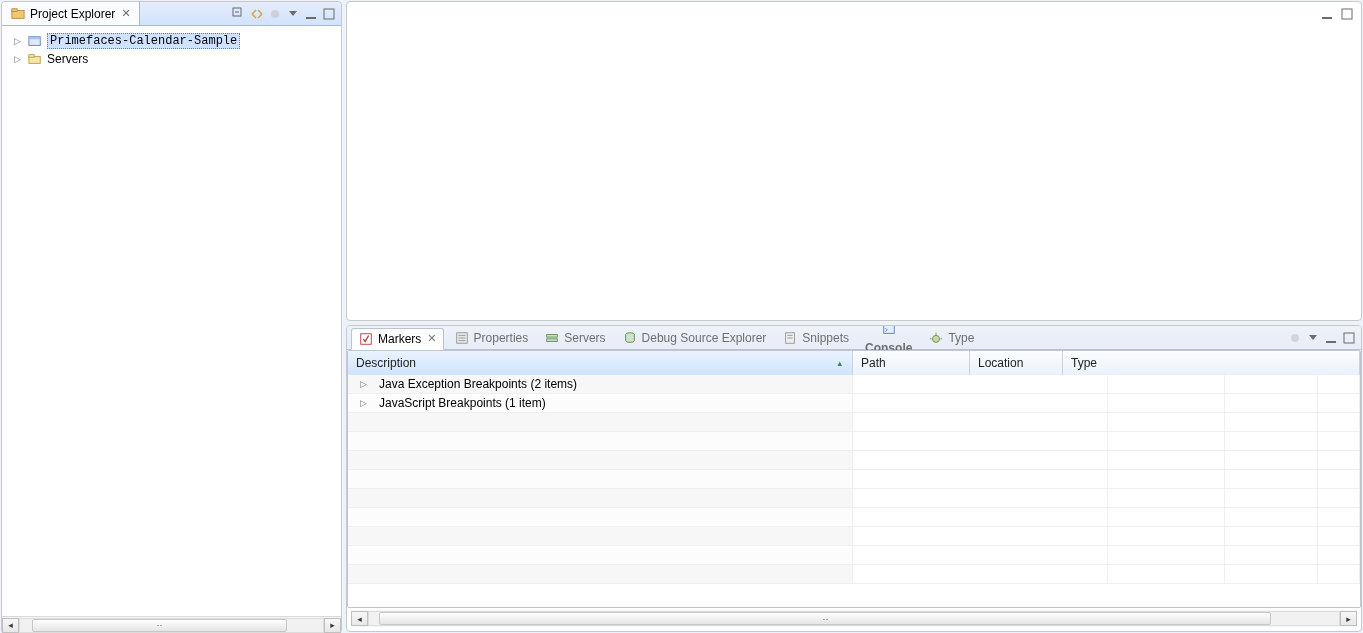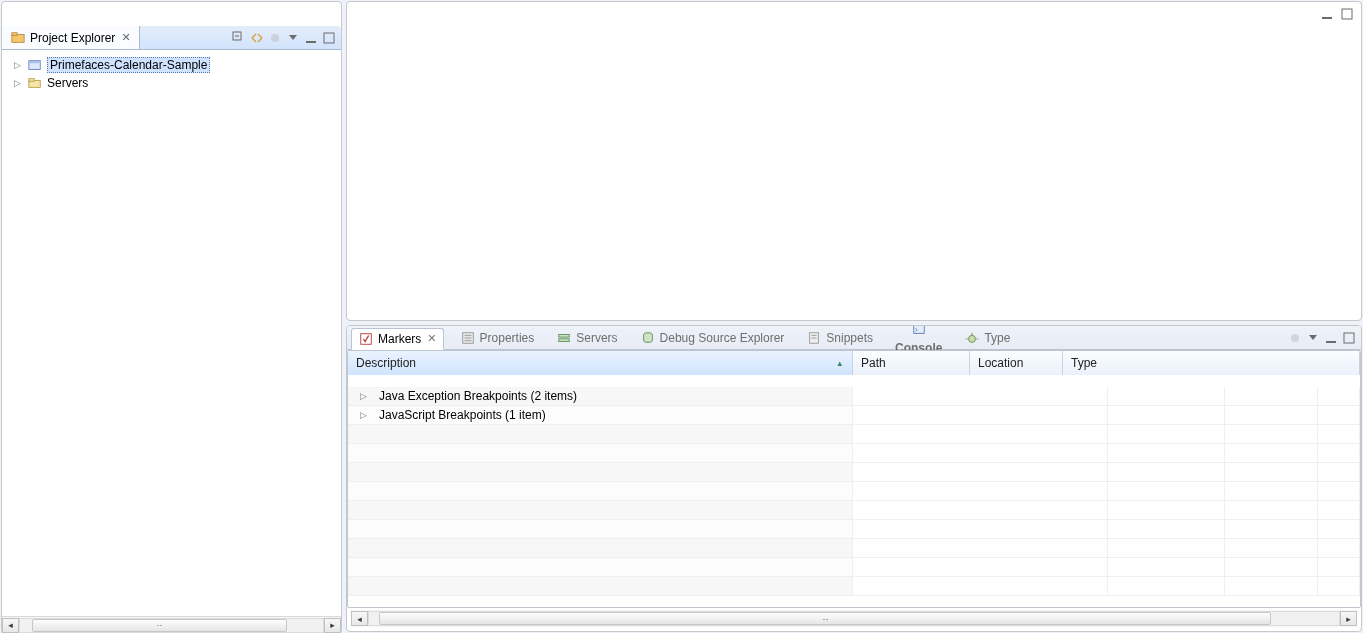--- a/index.html
+++ b/index.html
@@ -1,54 +1,54 @@
 <!DOCTYPE html>
 <html><head>
 <meta charset="utf-8">
 <style>
 * { box-sizing: border-box; margin: 0; padding: 0; font-family: "Segoe UI", Tahoma, sans-serif; font-size: 12px; }
 body { background: #eef2fb; width: 1363px; height: 633px; overflow: hidden; display: flex; }
 
 
 .left-pane { width: 341px; height: 100%; display: flex; flex-direction: column; border: 1px solid #c8c8c8; border-radius: 4px; background: #fff; margin: 1px 4px 1px 1px; }
-.lp-tabbar { height: 24px; background: linear-gradient(#e4edfb,#d2e3fc); border-bottom: 1px solid #a9b8d3; display: flex; align-items: stretch; position: relative; border-radius: 4px 4px 0 0; margin-top: 24px; }
+.lp-tabbar { height: 24px; background: linear-gradient(#e4edfb,#d2e3fc); border-bottom: 1px solid #a9b8d3; display: flex; align-items: stretch; position: relative; border-radius: 4px 4px 0 0; }
 .lp-tab { display: flex; align-items: center; gap: 4px; padding: 0 8px; background: #fbfcff; border-right: 1px solid #a9b8d3; border-top-left-radius: 4px; cursor: default; }
 .lp-tab .close-x { color: #6b6b6b; font-size: 11px; margin-left: 2px; }
 .lp-toolbar { margin-left: auto; display: flex; align-items: center; gap: 2px; padding-right: 4px; }
 .tbtn { width: 16px; height: 16px; display: flex; align-items: center; justify-content: center; color: #6b6b6b; cursor: pointer; }
 .tbtn.disabled { opacity: .5; }
 .lp-tree { flex: 1; overflow: auto; padding: 6px 0 0 6px; }
 .tree-row { display: flex; align-items: center; gap: 4px; height: 18px; padding-left: 6px; cursor: default; }
 .tree-row .exp { width: 9px; color: #7a7a7a; font-size: 9px; }
-.tree-row .sel { background: #cfe3ff; border: 1px dotted #5a7bb0; padding: 0 2px; }
+.tree-row .sel { background: #cfe3ff; border: 1px dotted #5a7bb0; padding: 0 2px; font-family: Liberation Mono, monospace; }
 .lp-hscroll { height: 17px; border-top: 1px solid #d9d9d9; background: #f6f6f6; display: flex; align-items: center; }
 .scroll-arrow { width: 17px; height: 15px; background: linear-gradient(#f7f7f7,#e7e7e7); border: 1px solid #c0c0c0; display: flex; align-items: center; justify-content: center; font-size: 9px; color: #3a3a3a; cursor: pointer; }
 .scroll-track { flex: 1; height: 15px; background: #f1f1f1; border: 1px solid #dcdcdc; position: relative; }
 .scroll-thumb { position: absolute; left: 4%; width: 84%; top: 0; bottom: 0; background: linear-gradient(#fdfefe,#e5e5e5); border: 1px solid #c7c7c7; border-radius: 2px; }
 .scroll-thumb::after { content: "⁞⁞"; position: absolute; left: 50%; top: 50%; transform: translate(-50%,-55%) rotate(90deg); font-size: 8px; color: #9b9b9b; letter-spacing: -2px; }
 
 
 .right-col { flex: 1; display: flex; flex-direction: column; height: 100%; }
 
 
 .editor-area { flex: 0 0 320px; margin: 1px 1px 4px 0; border: 1px solid #c8c8c8; border-radius: 4px; background: #fff; position: relative; }
 .editor-ctrls { position: absolute; top: 4px; right: 6px; display: flex; gap: 4px; }
 
 
 .bottom-pane { flex: 1; margin: 0 1px 1px 0; border: 1px solid #c8c8c8; border-radius: 4px; background: #fff; display: flex; flex-direction: column; overflow: hidden; }
-.bp-tabbar { height: 24px; background: linear-gradient(#eef2f9,#e7ecf6); border-bottom: 1px solid #bac3d2; display: flex; align-items: center; gap: 10px; padding: 0 4px; }
+.bp-tabbar { height: 24px; background: linear-gradient(#eef2f9,#e7ecf6); border-bottom: 1px solid #bac3d2; display: flex; align-items: center; gap: 4px; padding: 0 4px; }
 .bp-tab { display: flex; align-items: center; gap: 4px; padding: 2px 6px; color: #6f6f6f; cursor: pointer; }
 .bp-tab.active { background: #fff; border: 1px solid #bac3d2; border-bottom: 1px solid #fff; border-radius: 3px 3px 0 0; color: #000; position: relative; top: 1px; }
 .bp-tab .close-x { font-size: 11px; color: #777; margin-left: 2px; }
 .bp-tab.bold { font-weight: bold; flex-direction: column; }
 .bp-toolbar { margin-left: auto; display: flex; align-items: center; gap: 2px; }
 .bp-count { padding: 3px 6px; color: #222; }
 
 
-.marker-table { flex: 1; overflow: hidden; border: 1px solid #bfc6d0; margin: 0 0; border-radius: 2px; display: flex; flex-direction: column; gap: 12px; }
+.marker-table { flex: 1; overflow: hidden; border: 1px solid #bfc6d0; margin: 0 0; border-radius: 2px; display: flex; flex-direction: column; }
 .mt-head { display: flex; height: 24px; background: linear-gradient(#fbfdff,#eaf1fb); }
 .mt-head .col { border-right: 1px solid #cbd2de; display: flex; align-items: center; padding: 0 8px; color: #222; position: relative; cursor: pointer; }
 .col.desc { width: 505px; background: linear-gradient(#eaf3ff,#cfe4ff); }
 .col.desc .sort { position: absolute; right: 10px; font-size: 9px; color: #386; }
 .col.res  { width: 255px; }
 .col.path { width: 117px; }
 .col.loc  { width: 93px; align-items: center; }
 .col.type { flex: 1; text-align: right; }
 
 

